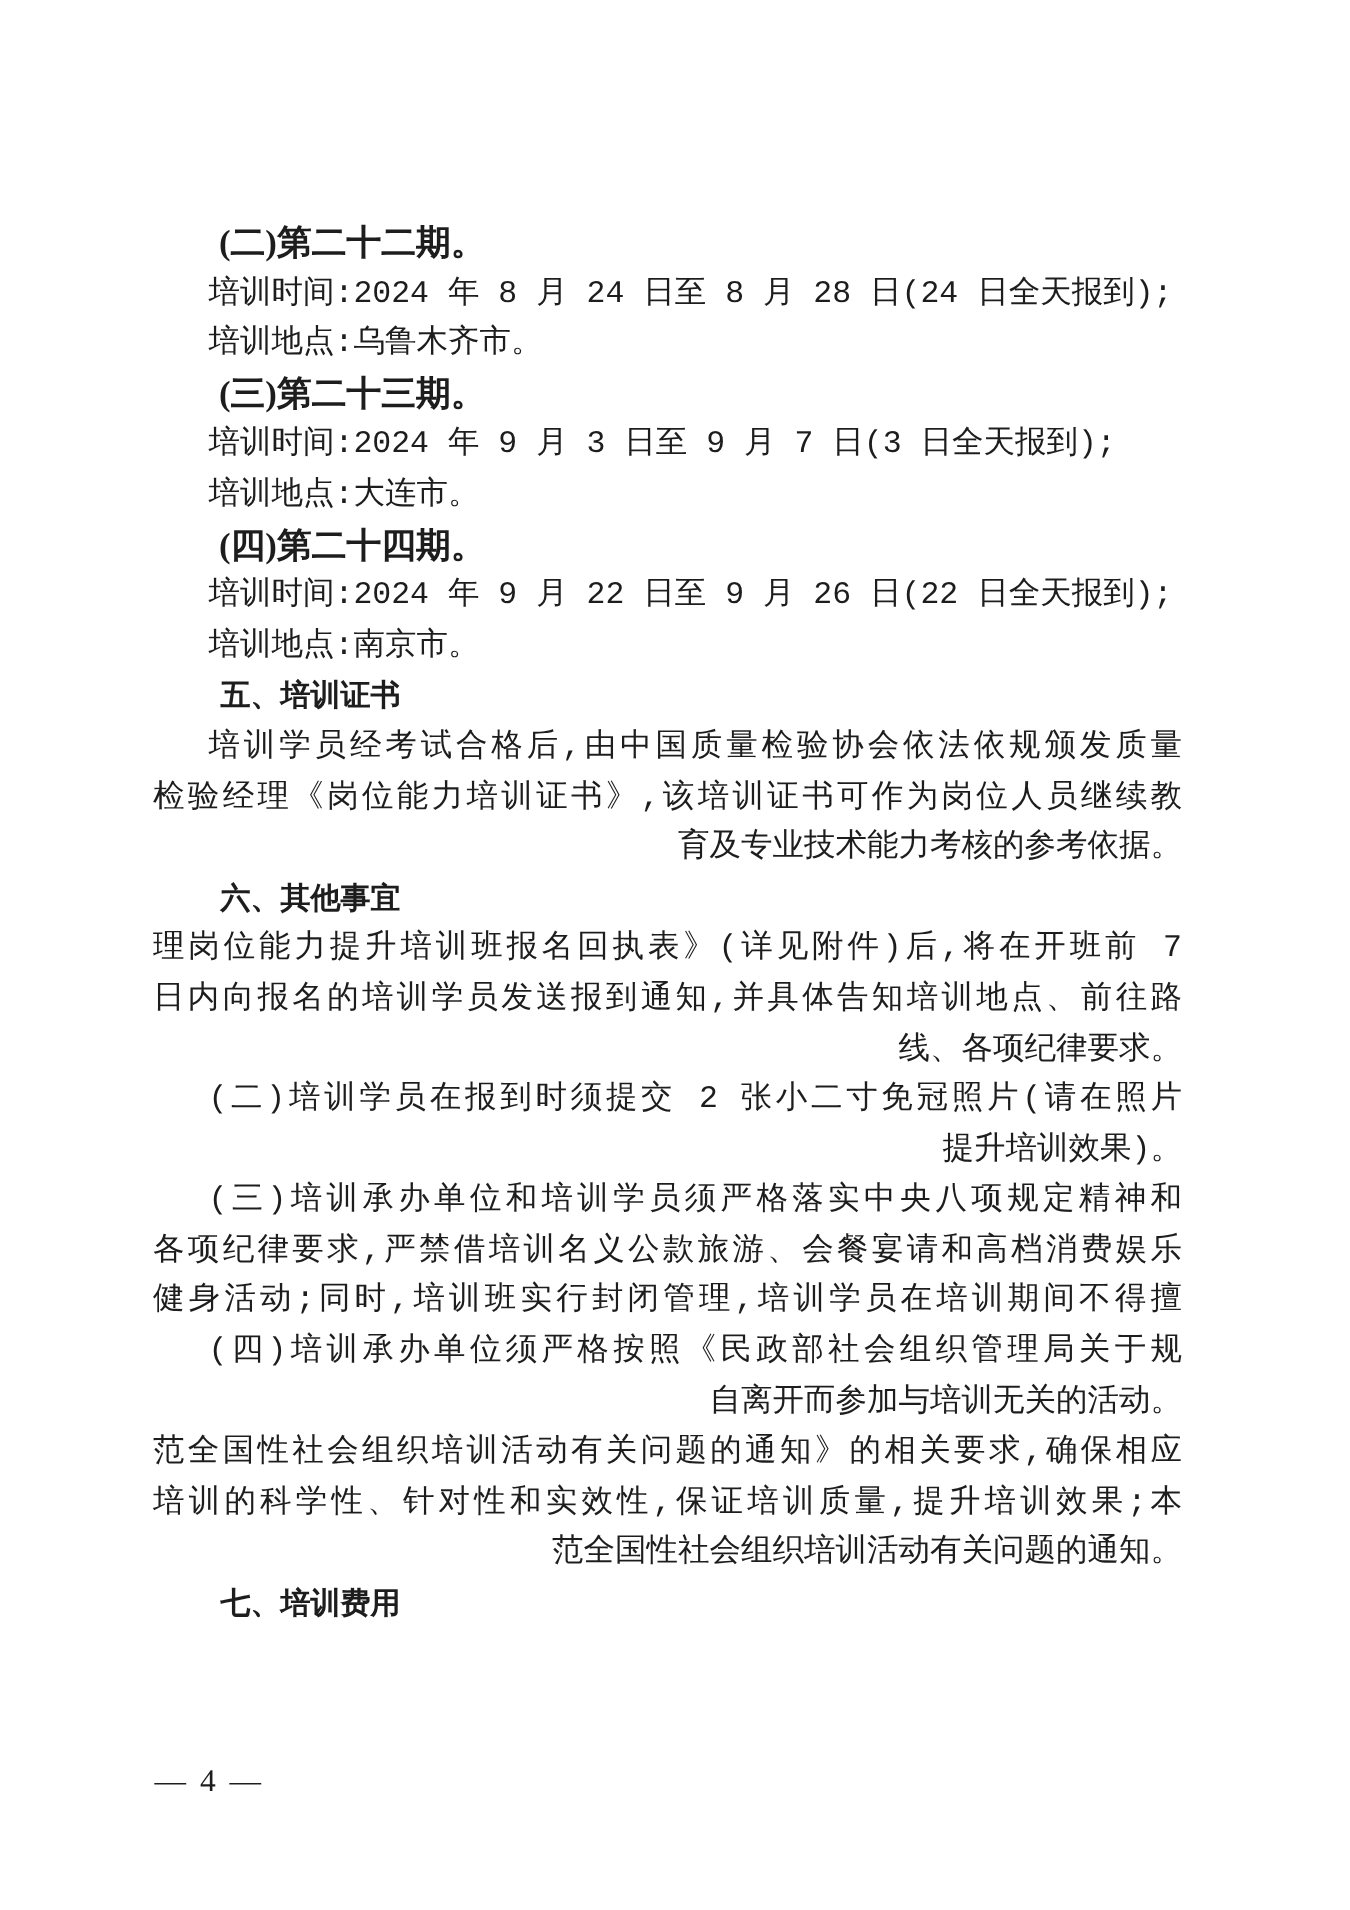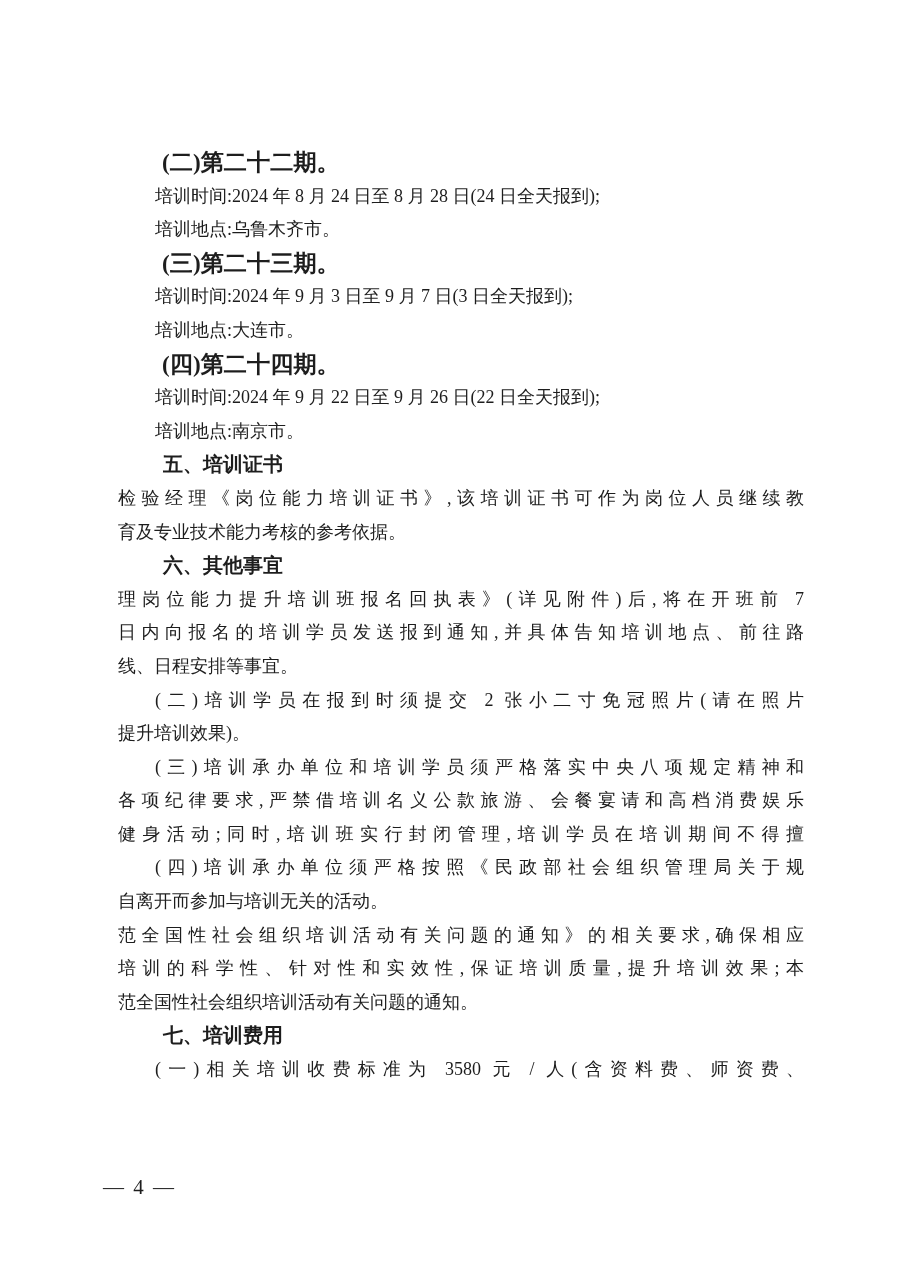--- a/index.html
+++ b/index.html
@@ -12,35 +12,34 @@
     width: 900px;
     height: 1273px;
     background: #ffffff;
     overflow: hidden;
   }
   .doc {
     position: absolute;
     left: 102px;
     top: 146px;
     width: 686px;
-    margin-left: 16px;
   }
   .line {
     height: 33.6px;
     line-height: 33.6px;
-    font-size: 18px;
+    font-size: 21px;
     color: #1d1d1d;
     white-space: nowrap;
     text-align: left;
-    font-family: Liberation Serif, serif;
+    font-family: Liberation Mono, monospace;
   }
   
   .first { text-indent: 37px; }
   
-  .cont { text-indent: 0; }
+  .cont { text-indent: 0; text-align: right; }
   
   .just {
     text-align: justify;
     text-align-last: justify;
   }
   
   .sub {
     text-indent: 44px;
     font-weight: 700;
     font-size: 23.2px;
@@ -72,33 +71,33 @@
       <div class="line sub">(二)第二十二期。</div>
       <div class="line first">培训时间:2024 年 8 月 24 日至 8 月 28 日(24 日全天报到);</div>
       <div class="line first">培训地点:乌鲁木齐市。</div>
       <div class="line sub">(三)第二十三期。</div>
       <div class="line first">培训时间:2024 年 9 月 3 日至 9 月 7 日(3 日全天报到);</div>
       <div class="line first">培训地点:大连市。</div>
       <div class="line sub">(四)第二十四期。</div>
       <div class="line first">培训时间:2024 年 9 月 22 日至 9 月 26 日(22 日全天报到);</div>
       <div class="line first">培训地点:南京市。</div>
       <div class="line section">五、培训证书</div>
+      <div class="line first just">培训学员经考试合格后,由中国质量检验协会依法依规颁发质量</div>
       <div class="line cont just">检验经理《岗位能力培训证书》,该培训证书可作为岗位人员继续教</div>
       <div class="line cont">育及专业技术能力考核的参考依据。</div>
       <div class="line section">六、其他事宜</div>
       <div class="line cont just">理岗位能力提升培训班报名回执表》(详见附件)后,将在开班前 7</div>
       <div class="line cont just">日内向报名的培训学员发送报到通知,并具体告知培训地点、前往路</div>
-      <div class="line cont">线、日程安排等事宜。</div>
+      <div class="line cont">线、各项纪律要求。</div>
       <div class="line first just">(二)培训学员在报到时须提交 2 张小二寸免冠照片(请在照片</div>
       <div class="line cont">提升培训效果)。</div>
       <div class="line first just">(三)培训承办单位和培训学员须严格落实中央八项规定精神和</div>
       <div class="line cont just">各项纪律要求,严禁借培训名义公款旅游、会餐宴请和高档消费娱乐</div>
       <div class="line cont just">健身活动;同时,培训班实行封闭管理,培训学员在培训期间不得擅</div>
       <div class="line first just">(四)培训承办单位须严格按照《民政部社会组织管理局关于规</div>
       <div class="line cont">自离开而参加与培训无关的活动。</div>
       <div class="line cont just">范全国性社会组织培训活动有关问题的通知》的相关要求,确保相应</div>
       <div class="line cont just">培训的科学性、针对性和实效性,保证培训质量,提升培训效果;本</div>
       <div class="line cont">范全国性社会组织培训活动有关问题的通知。</div>
       <div class="line section">七、培训费用</div>
-      <div class="line first just">(一)相关培训收费标准为 3580 元 / 人(含资料费、师资费、</div>
     </div>
   <div class="footer">— 4 —</div>
 </div>
 
 </body></html>

